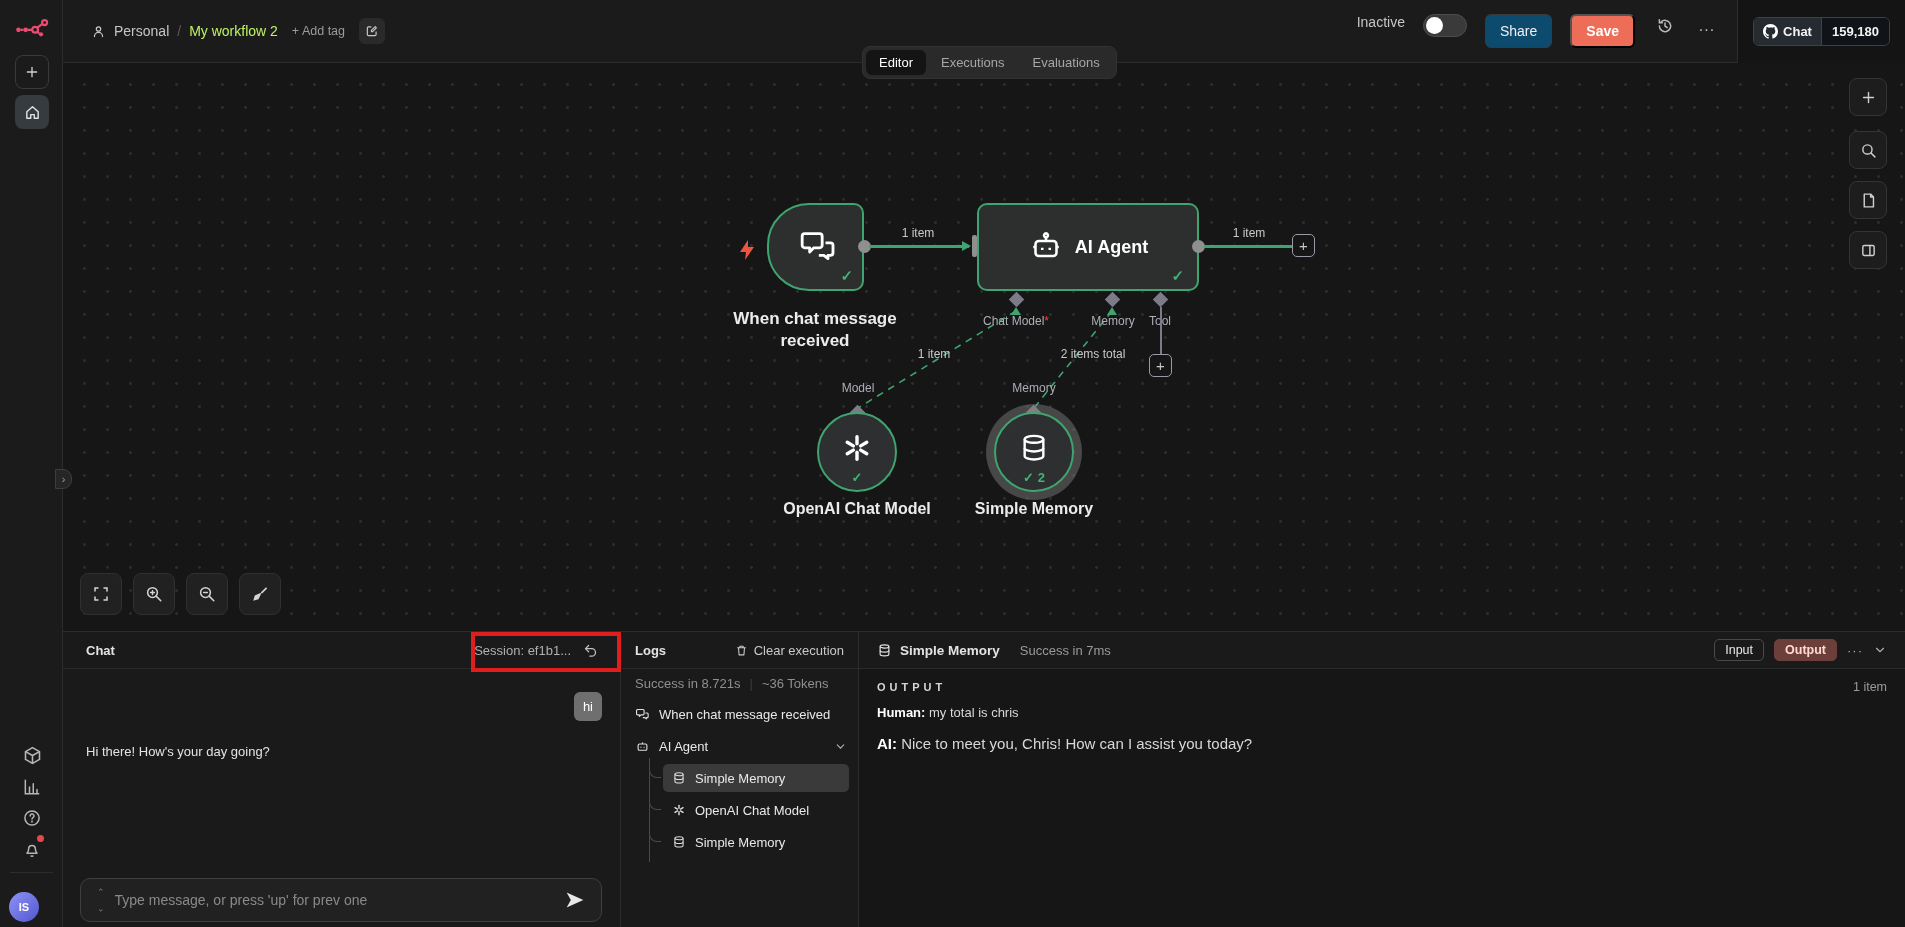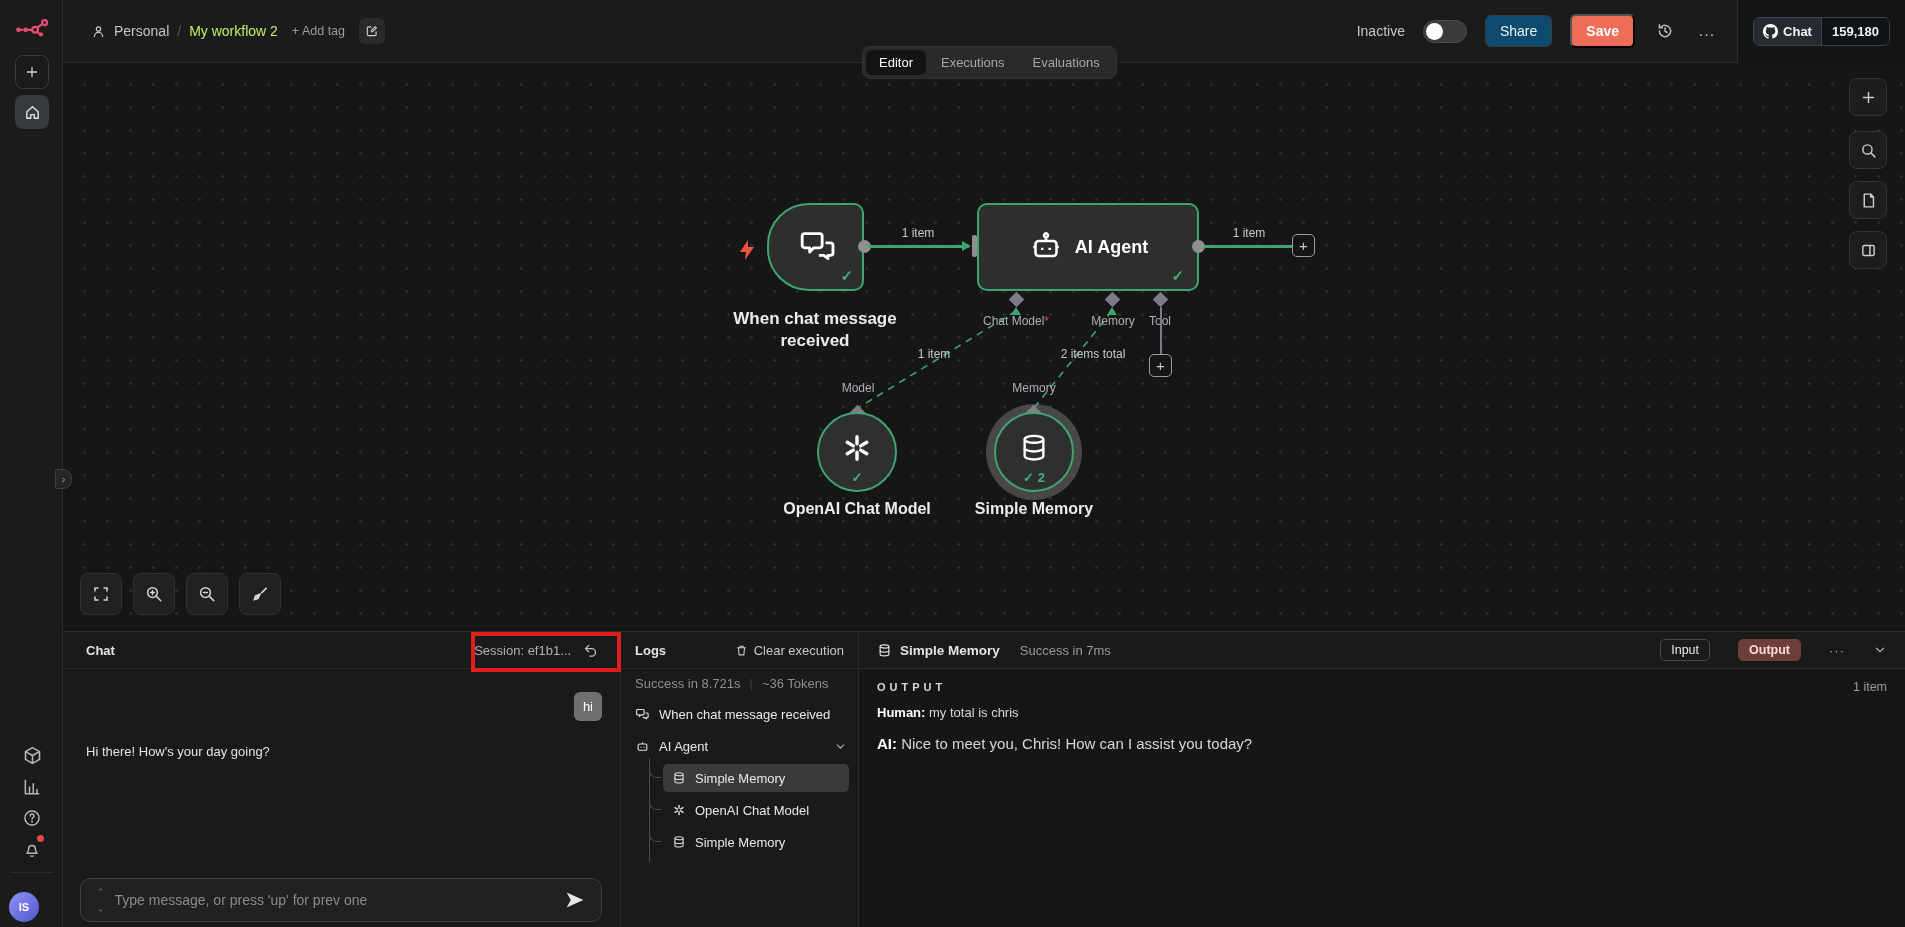--- a/index.html
+++ b/index.html
@@ -15,21 +15,21 @@
   .avatar { position:absolute; left:9px; top:892px; width:30px; height:30px; border-radius:50%; background:linear-gradient(135deg,#8f93f5,#5156cf); display:flex; align-items:center; justify-content:center; font-size:11px; font-weight:bold; color:#fff; }
 
   
   .header { left:63px; top:0; width:1842px; height:63px; background:#1b1b1b; border-bottom:1px solid #2c2c2c; z-index:30; display:flex; align-items:center; }
   .crumbs { display:flex; align-items:center; gap:8px; margin-left:28px; font-size:14px; }
   .crumb-proj { color:#c6c6c6; }
   .crumb-sep { color:#5a5a5a; }
   .crumb-name { color:#bef264; font-weight:400; }
   .addtag { color:#9b9b9b; font-size:12.5px; margin-left:14px; }
   .editbtn { width:26px; height:26px; border-radius:6px; background:#2a2a2a; color:#c9c9c9; display:flex; align-items:center; justify-content:center; margin-left:14px; }
-  .hdr-right { margin-left:auto; display:flex; align-items:center; gap:18px; padding-right:18px; }
+  .hdr-right { margin-left:auto; display:flex; gap:18px; padding-right:18px; }
   .toggle { width:44px; height:23px; border-radius:12px; background:#3a3a3a; border:1px solid #4d4d4d; position:relative; }
   .toggle .knob { position:absolute; left:2px; top:2px; width:17px; height:17px; border-radius:50%; background:#fff; }
   .btn-share { background:#0c4a6e; border:1px solid #3a3a3a; border-radius:6px; color:#f0f0f0; font-size:14px; padding:7px 14px; }
   .btn-save { background:#ee6d58; border-radius:6px; color:#fff; font-size:14px; font-weight:600; padding:7px 14px; }
   .hdr-ico { color:#b9b9b9; width:24px; height:24px; display:flex; align-items:center; justify-content:center; }
   .gh-zone { position:absolute; right:0; top:0; width:168px; height:63px; background:#141414; border-left:1px solid #2c2c2c; display:flex; align-items:center; justify-content:center; }
   .gh-widget { display:flex; border:1px solid #3c424a; border-radius:6px; overflow:hidden; font-size:13px; font-weight:700; }
   .gh-star { display:flex; align-items:center; gap:5px; background:#262b31; padding:6px 9px; color:#f0f3f6; }
   .gh-count { background:#101418; padding:6px 10px; color:#f0f3f6; border-left:1px solid #3c424a; }
 
@@ -442,21 +442,21 @@
 
     <div class="col-det">
       <div class="p-head" style="padding:0 18px;background:#1a1a1a;">
         <svg width="15" height="15" viewBox="0 0 24 24" stroke="#e8e8e8" stroke-width="1.8" fill="none" style="margin-right:8px;">
             <ellipse cx="12" cy="5.5" rx="7" ry="2.6"></ellipse>
             <path d="M5 5.5v6.5c0 1.45 3.1 2.6 7 2.6s7-1.15 7-2.6V5.5"></path>
             <path d="M5 12v6c0 1.45 3.1 2.6 7 2.6s7-1.15 7-2.6v-6"></path>
           </svg>
         <span class="p-title" style="font-size:13.5px;">Simple Memory</span>
         <span style="color:#9a9a9a;margin-left:20px;">Success in 7ms</span>
-        <div style="margin-left:auto;display:flex;align-items:center;gap:28px;">
+        <div style="margin-left:auto;display:flex;align-items:center;gap:10px;">
           <button class="det-btn">Input</button>
           <button class="det-btn active">Output</button>
           <span style="color:#b0b0b0;letter-spacing:1px;">···</span>
           <svg width="14" height="14" viewBox="0 0 24 24" stroke="#b0b0b0" stroke-width="2" fill="none" stroke-linecap="round">
               <path d="M6 9l6 6 6-6"></path>
             </svg>
         </div>
       </div>
       <div class="abs" style="left:18px;right:18px;top:48px;display:flex;justify-content:space-between;align-items:center;">
         <span class="outhdr">OUTPUT</span>

